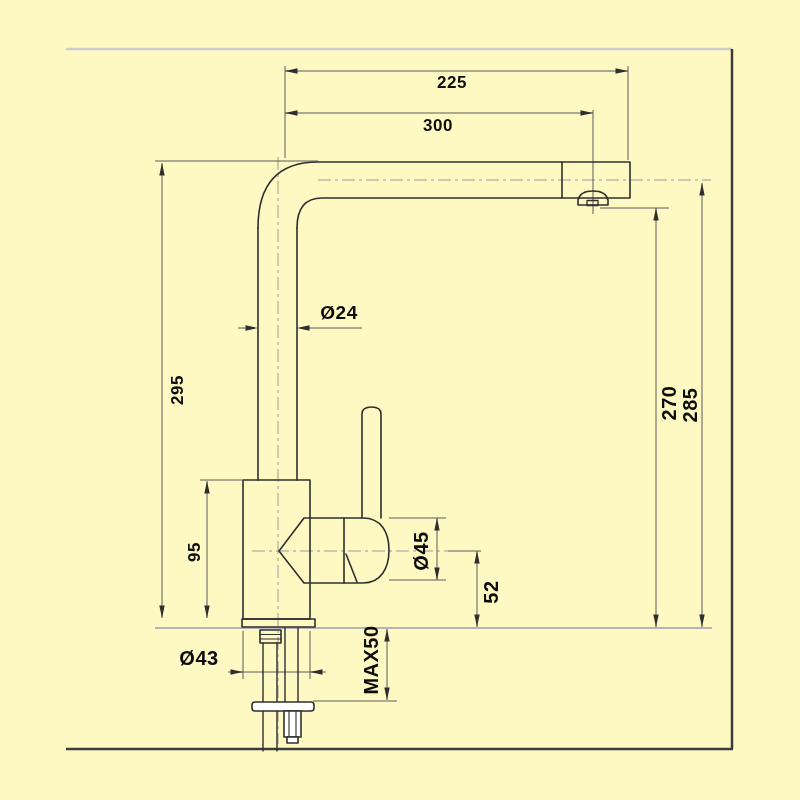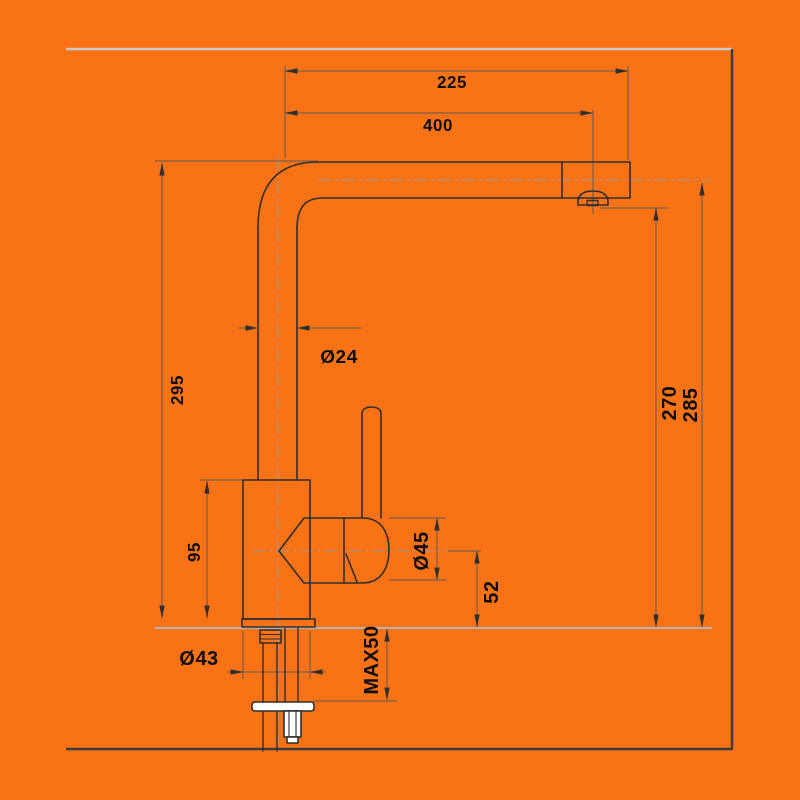--- a/index.html
+++ b/index.html
@@ -1,19 +1,19 @@
 <!DOCTYPE html>
 <html><head>
 <meta charset="utf-8">
 <style>
   html,body{margin:0;padding:0;background:#ffffff;}
   .canvas{
     position:relative;
     width:800px;height:800px;
-    background:#f97316;
+    background:#fef9c3;
     overflow:hidden;
     font-family:"Liberation Sans", sans-serif;
   }
   .canvas svg{position:absolute;left:0;top:0;}
   .lbl{
     position:absolute;
     color:#0d0d0d;
     font-weight:bold;
     text-align:center;
     white-space:nowrap;
@@ -117,22 +117,22 @@
       <path d="M263 643 V751 M277 643 V751" stroke-width="1.4"></path>
       <path d="M285 628 V702 M298 628 V702" stroke-width="1.4"></path>
       <rect x="252" y="702" width="62" height="9" rx="3" fill="#ffffff"></rect>
       <rect x="284" y="711" width="17" height="26" fill="#ffffff"></rect>
       <path d="M289 711 V737 M296 711 V737" stroke-width="1.1"></path>
       <rect x="287" y="737" width="11" height="6" fill="#ffffff"></rect>
     </g>
   </svg>
 
   <div class="lbl f17" style="left:422px;top:74px;width:60px;">225</div>
-  <div class="lbl f17" style="left:408px;top:117px;width:60px;">400</div>
-  <div class="lbl f19" style="left:304px;top:303px;width:70px;margin-top:44px;">Ø24</div>
+  <div class="lbl f17" style="left:408px;top:117px;width:60px;">300</div>
+  <div class="lbl f19" style="left:304px;top:303px;width:70px;">Ø24</div>
   <div class="lbl rot f17" style="left:138px;top:381px;width:80px;">295</div>
   <div class="lbl rot f17" style="left:165px;top:543px;width:60px;">95</div>
   <div class="lbl rot f20" style="left:381px;top:541px;width:80px;">Ø45</div>
   <div class="lbl rot f20" style="left:461px;top:582px;width:60px;">52</div>
   <div class="lbl rot f20" style="left:629px;top:393px;width:80px;">270</div>
   <div class="lbl rot f20" style="left:650px;top:395px;width:80px;">285</div>
   <div class="lbl f20" style="left:164px;top:648px;width:70px;">Ø43</div>
   <div class="lbl rot f20" style="left:316px;top:650px;width:110px;">MAX50</div>
 
 </div>

